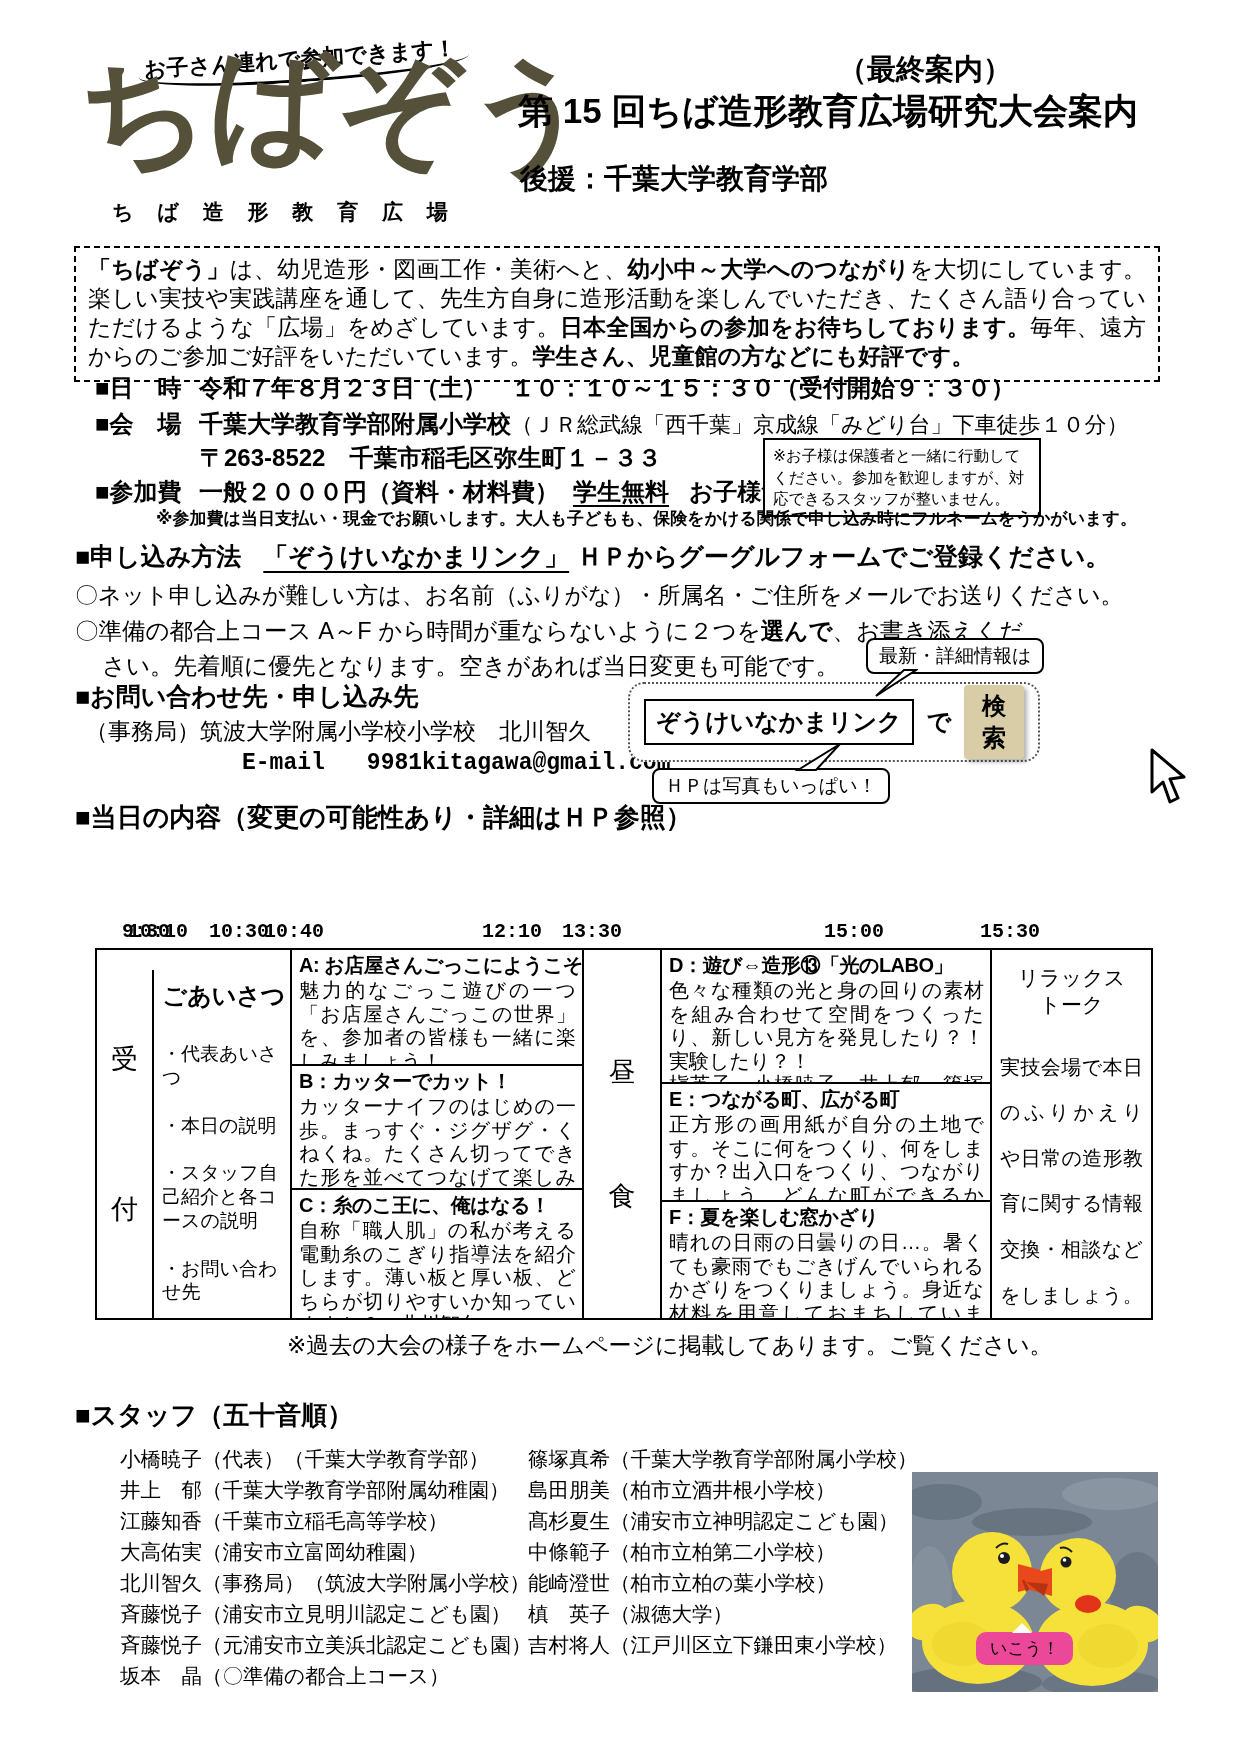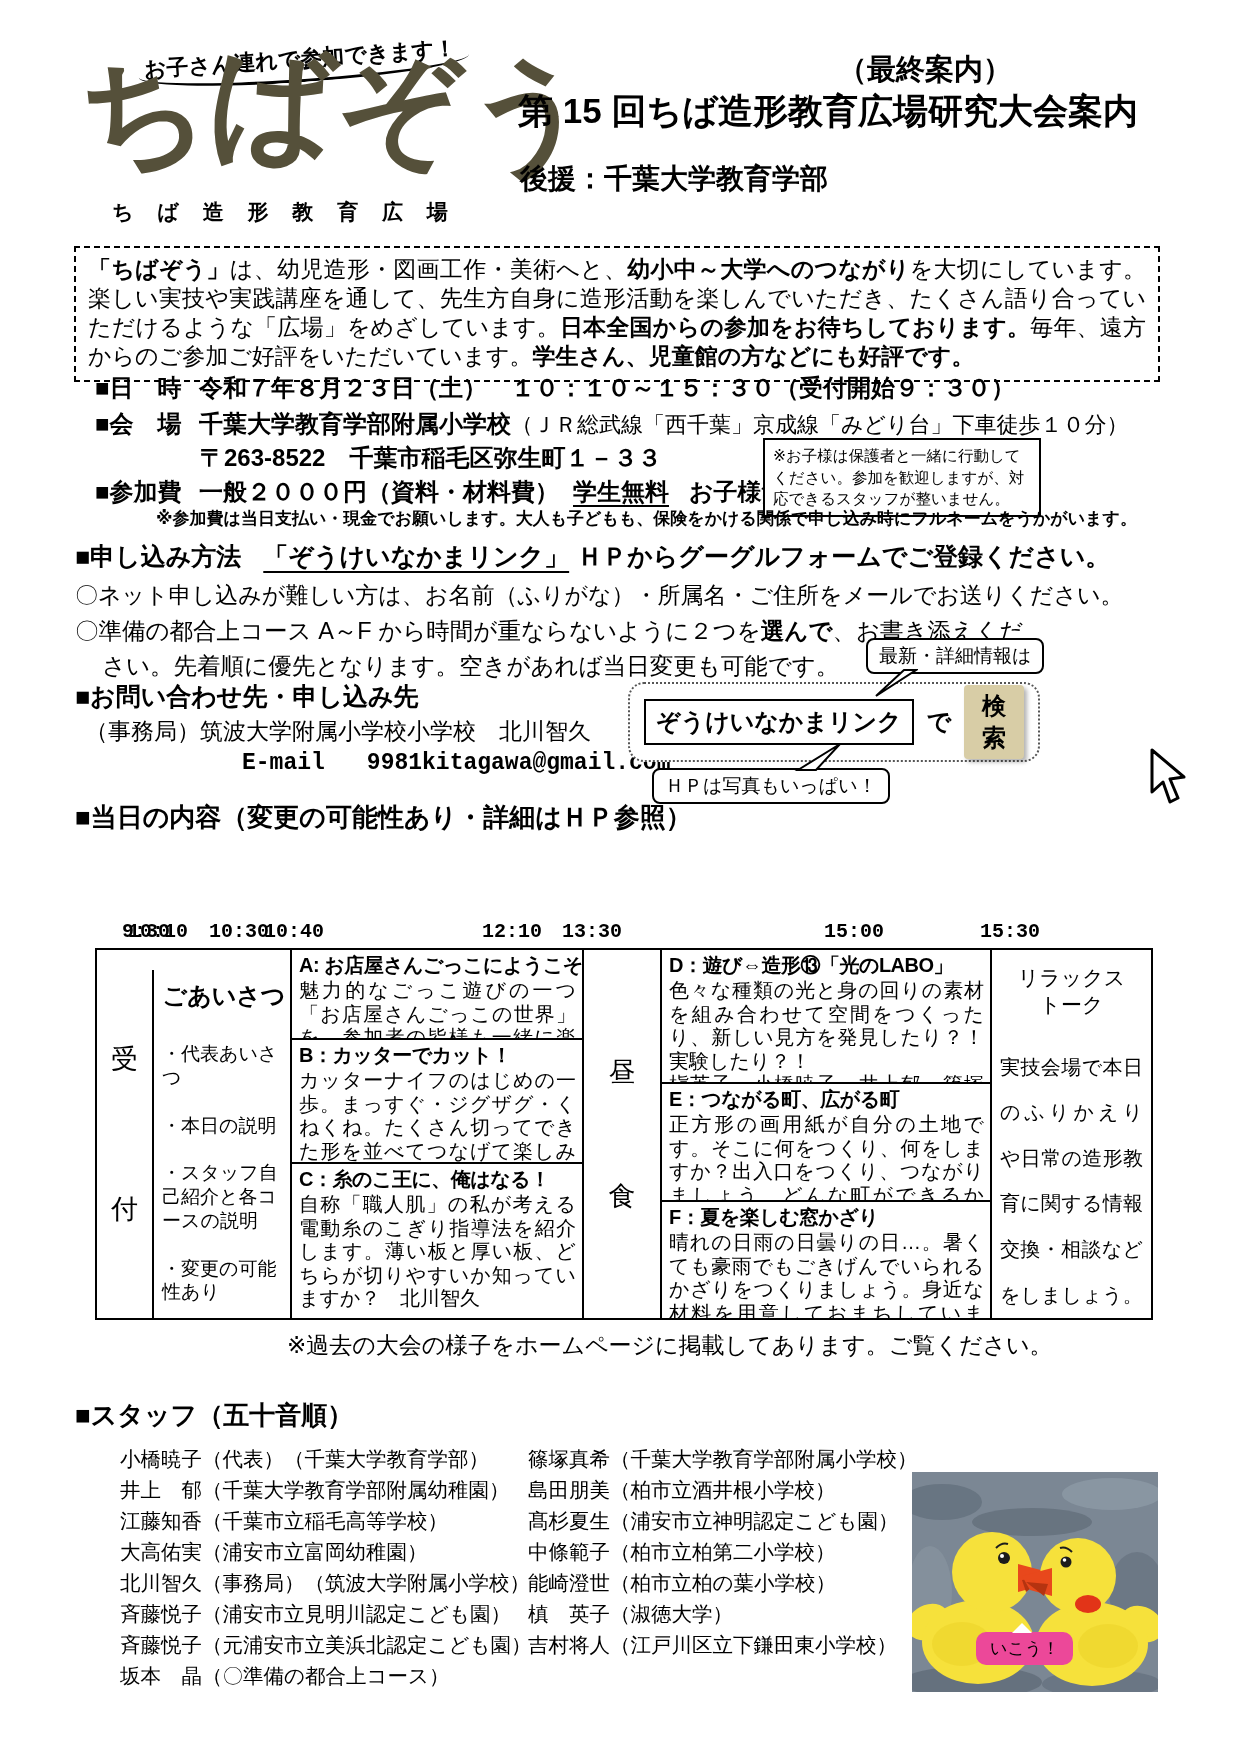--- a/index.html
+++ b/index.html
@@ -85,21 +85,21 @@
   .col-lunch{width:78px;border-left:2px solid #000;display:flex;flex-direction:column;
     justify-content:space-around;align-items:center;font-size:27px;padding:60px 0;}
   .col-def{width:330px;border-left:2px solid #000;display:flex;flex-direction:column;}
   .col-relax{flex:1;border-left:2px solid #000;padding:8px 8px;}
 
   .greet-title{text-align:center;font-size:24px;font-weight:bold;margin:4px 0 30px;}
   .greet-item{font-size:19px;line-height:1.25;margin-bottom:24px;}
 
   .cell{padding:2px 6px 2px 7px;box-sizing:border-box;overflow:hidden;}
   .cell + .cell{border-top:2px solid #000;}
-  .cell-a{height:88px;}.cell-b{height:124px;}.cell-c{flex:1;}
+  .cell-a{height:114px;}.cell-b{height:124px;}.cell-c{flex:1;}
   .cell-d{height:132px;}.cell-e{height:118px;}.cell-f{flex:1;}
   .course-title{font-weight:bold;font-size:20px;white-space:nowrap;letter-spacing:-0.5px;}
   .course-body{font-size:20px;line-height:1.18;text-align:justify;}
   .staff-inline{margin-left:14px;}
   .staff-line{display:block;}
 
   .relax-title{text-align:center;font-size:21px;line-height:1.3;margin-top:6px;}
   .relax-body{margin-top:26px;font-size:20px;line-height:2.28;text-align:justify;}
 
   .past-note{left:287px;top:1330px;font-size:23px;white-space:nowrap;}
@@ -197,21 +197,21 @@
   <div class="abs sched-table">
     <div class="col col-reception">
       <span>受</span>
       <span>付</span>
     </div>
     <div class="col col-greeting">
       <div class="greet-title">ごあいさつ</div>
       <div class="greet-item">・代表あいさつ</div>
       <div class="greet-item">・本日の説明</div>
       <div class="greet-item">・スタッフ自己紹介と各コースの説明</div>
-      <div class="greet-item">・変更の可能性あり</div>
+      <div class="greet-item">・お問い合わせ先</div>
     </div>
     <div class="col col-abc">
       <div class="cell cell-a">
         <div class="course-title">A: お店屋さんごっこにようこそ</div>
         <div class="course-body">
           <span>魅力的なごっこ遊びの一つ「お店屋さんごっこの世界」を、参加者の皆様も一緒に楽しみましょう！</span>
           
         </div>
       </div>
       <div class="cell cell-b">

